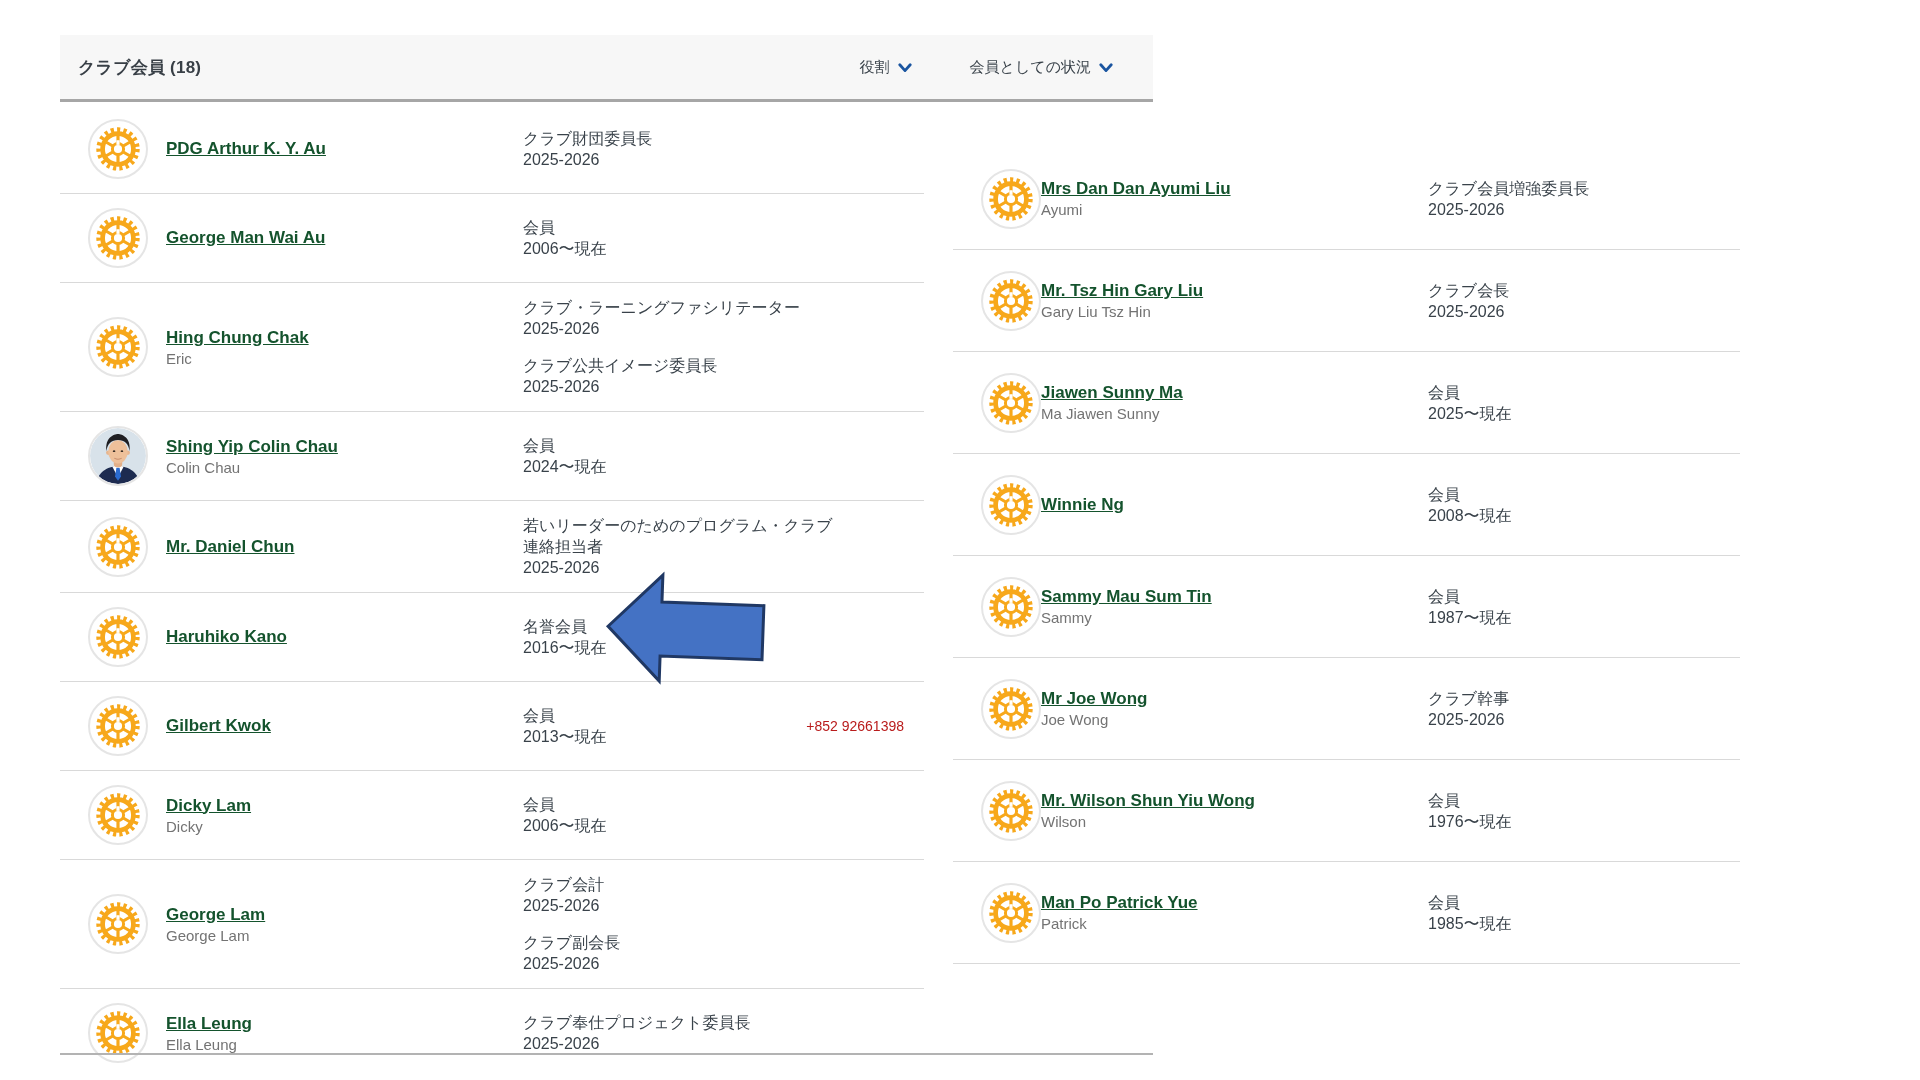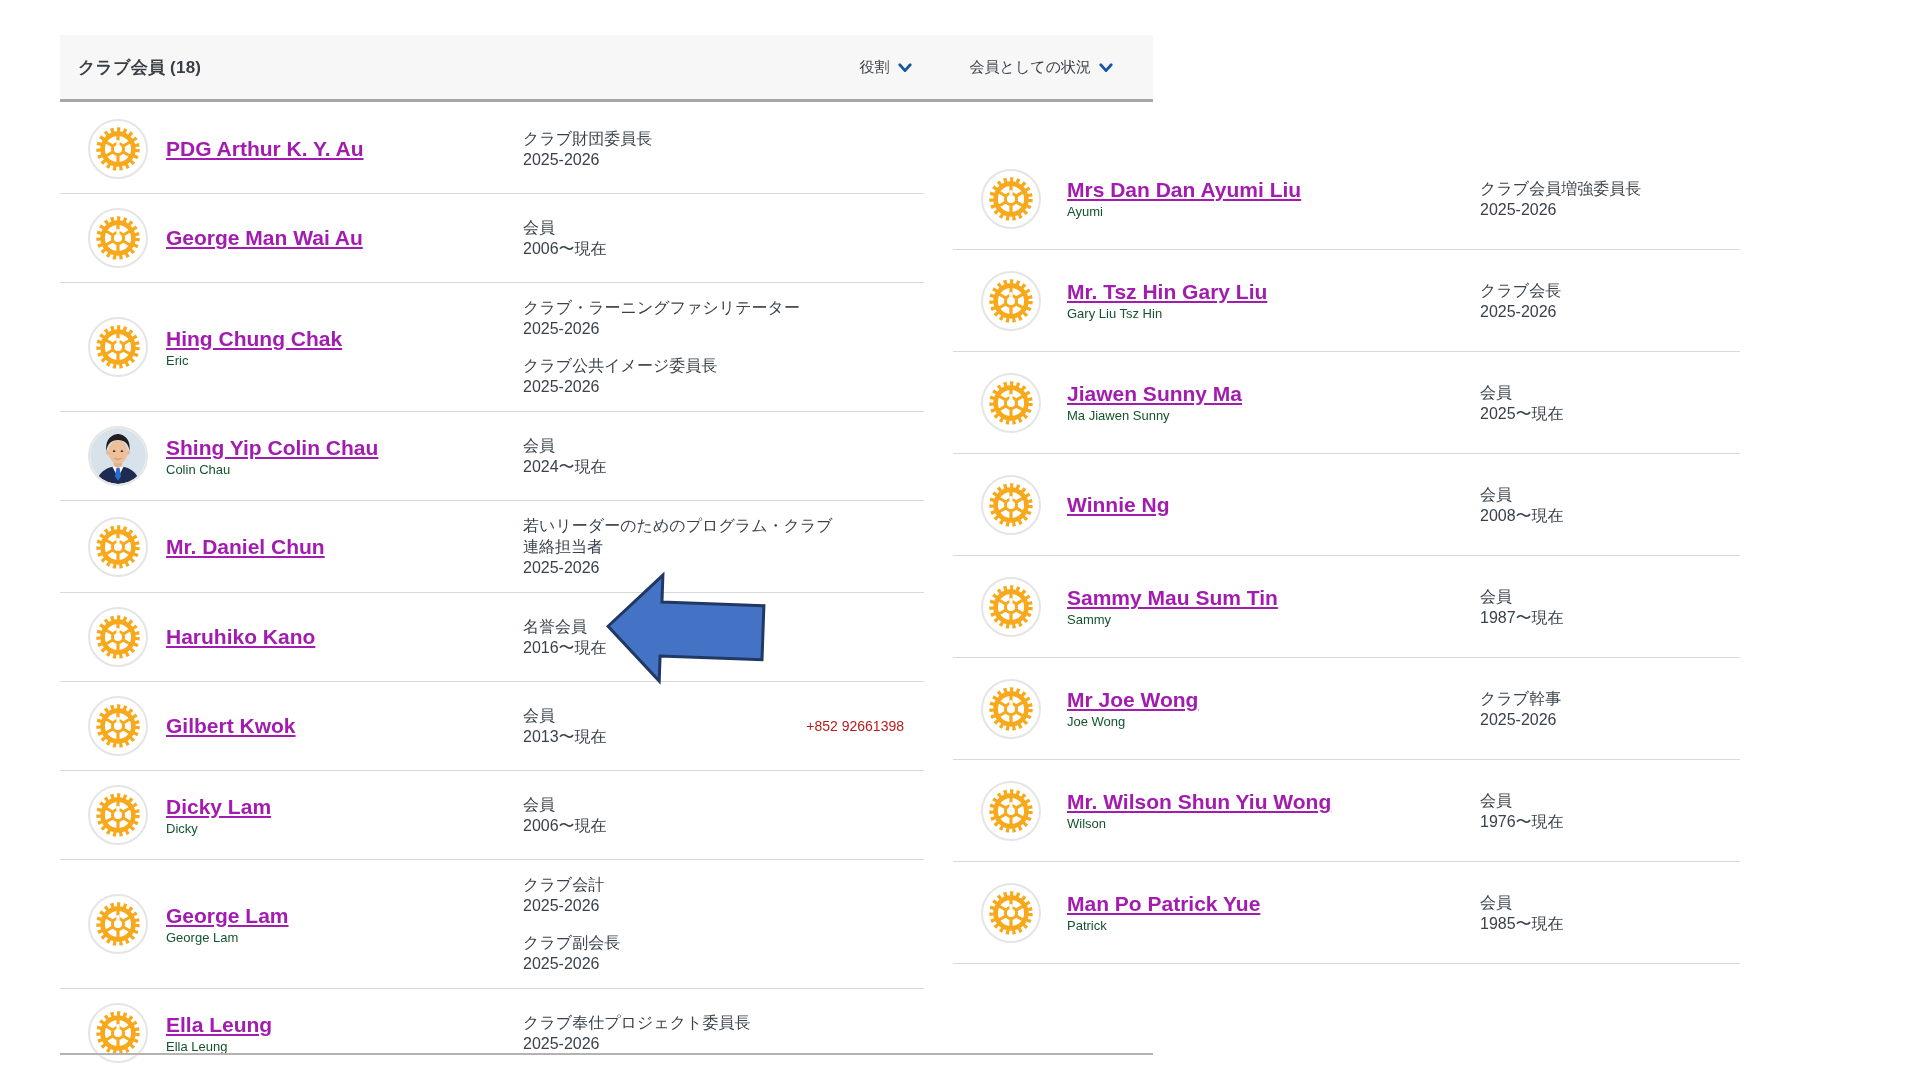--- a/index.html
+++ b/index.html
@@ -16,30 +16,30 @@
   .chev { display:inline-flex; margin-top:2px; }
 
   
   .col { position:absolute; }
   .col-left  { left:60px;  top:105px; width:864px; }
   .col-right { left:953px; top:148px; width:857px; }
 
   .member-row { position:relative; display:grid; align-items:center; box-sizing:border-box;
     padding:14px 0 14px 28px; border-bottom:1px solid #d9d9d9; }
   .col-left  .member-row { grid-template-columns:60px 339px 1fr; column-gap:18px; min-height:88px; }
-  .col-right .member-row { grid-template-columns:60px 387px 1fr; column-gap:26px; min-height:102px; }
+  .col-right .member-row { grid-template-columns:60px 387px 1fr; min-height:102px; }
   .col-left .member-row:last-child { border-bottom:none; }
 
   .avatar { width:60px; height:60px; border-radius:50%; background:#fff;
     border:2px solid #e5e5e5; box-sizing:border-box; overflow:hidden; display:block; cursor:pointer; }
   .avatar svg { display:block; width:100%; height:100%; }
 
   .who { display:flex; flex-direction:column; justify-content:center; }
-  .name { font-size:21px; font-weight:bold; color:#a21caf; text-decoration:underline; cursor:pointer; width:max-content; max-width:100%; }
-  .nickname { margin-top:2px; font-size:13px; color:#14532d; }
+  .name { font-size:17px; font-weight:bold; color:#14532d; text-decoration:underline; cursor:pointer; width:max-content; max-width:100%; }
+  .nickname { margin-top:2px; font-size:15px; color:#737373; }
 
   .roles { font-size:16px; line-height:21px; color:#39424a; }
   .role-entry + .role-entry { margin-top:16px; }
   .role-title { max-width:316px; }
 
   .phone { position:absolute; right:20px; top:50%; transform:translateY(-50%);
     color:#b91c1c; font-size:14px; cursor:pointer; }
 
   .bottom-divider { position:absolute; left:60px; top:1053px; width:1093px; height:2px; background:#b3b3b3; }
 

